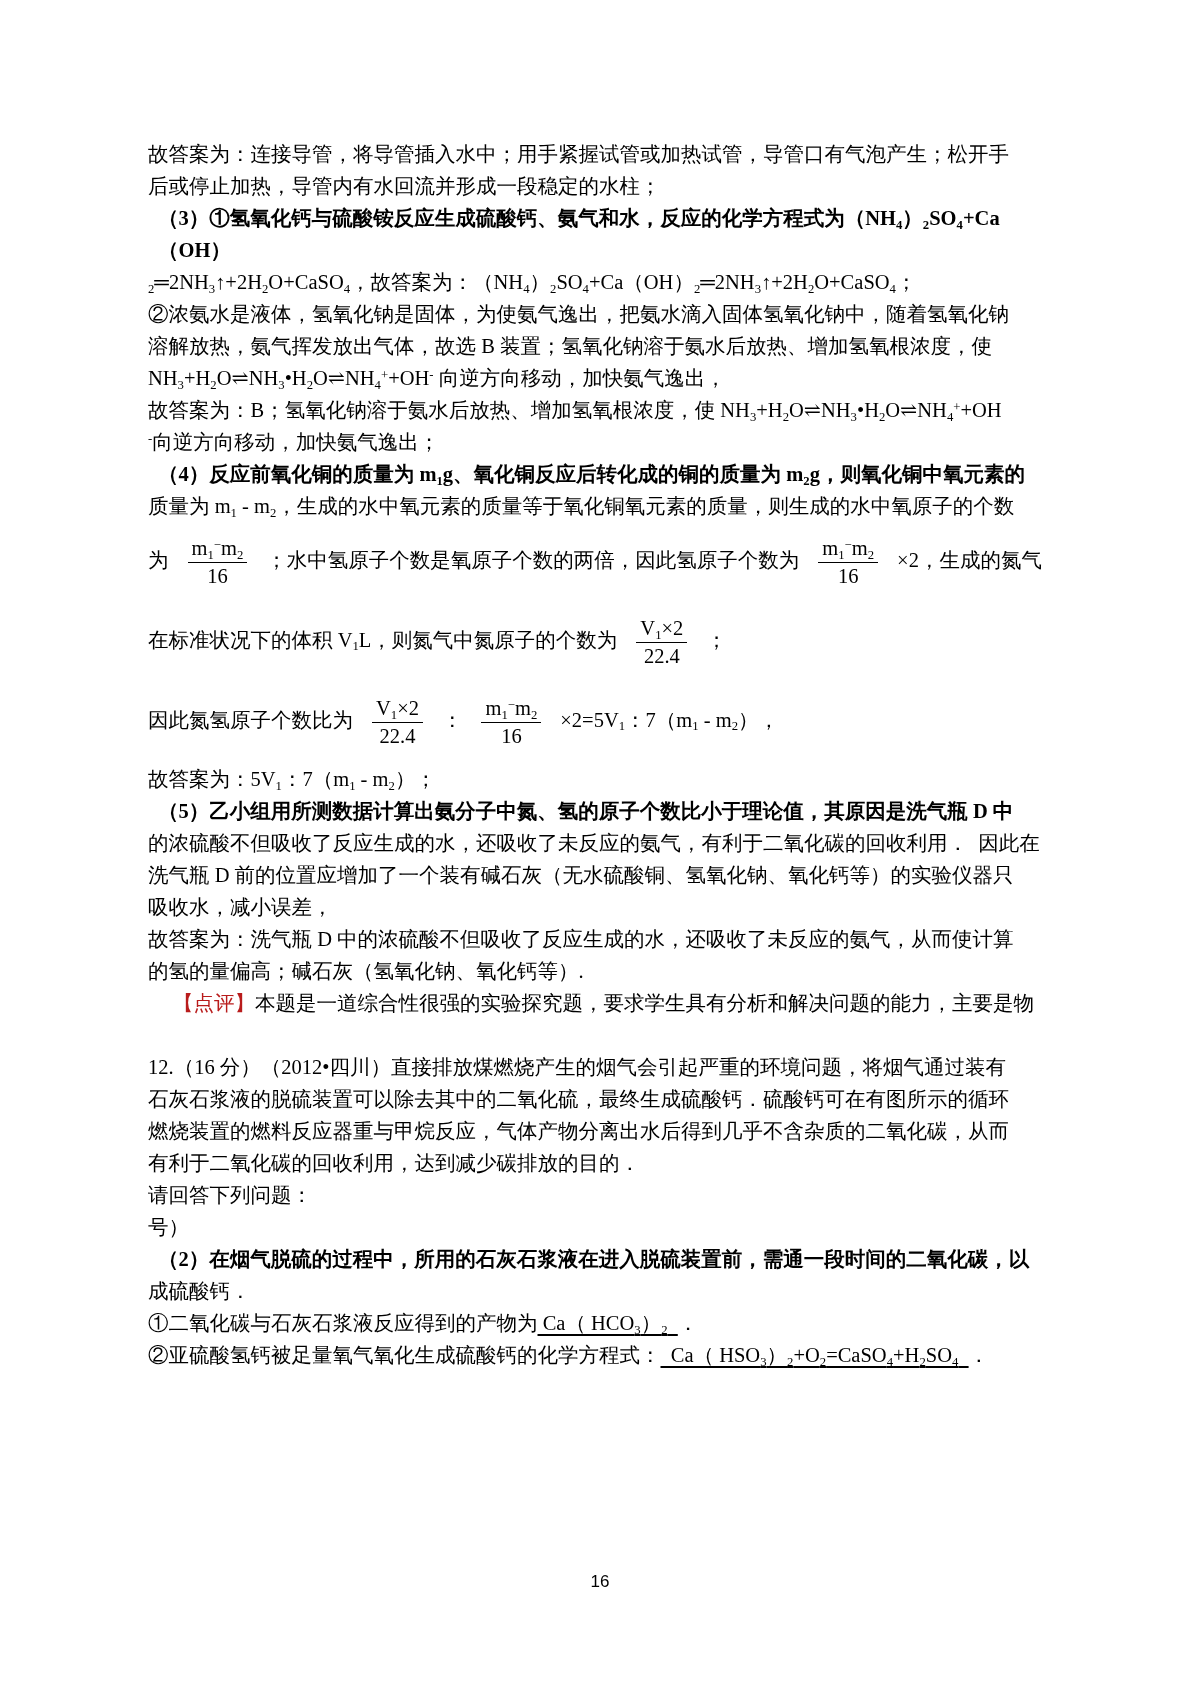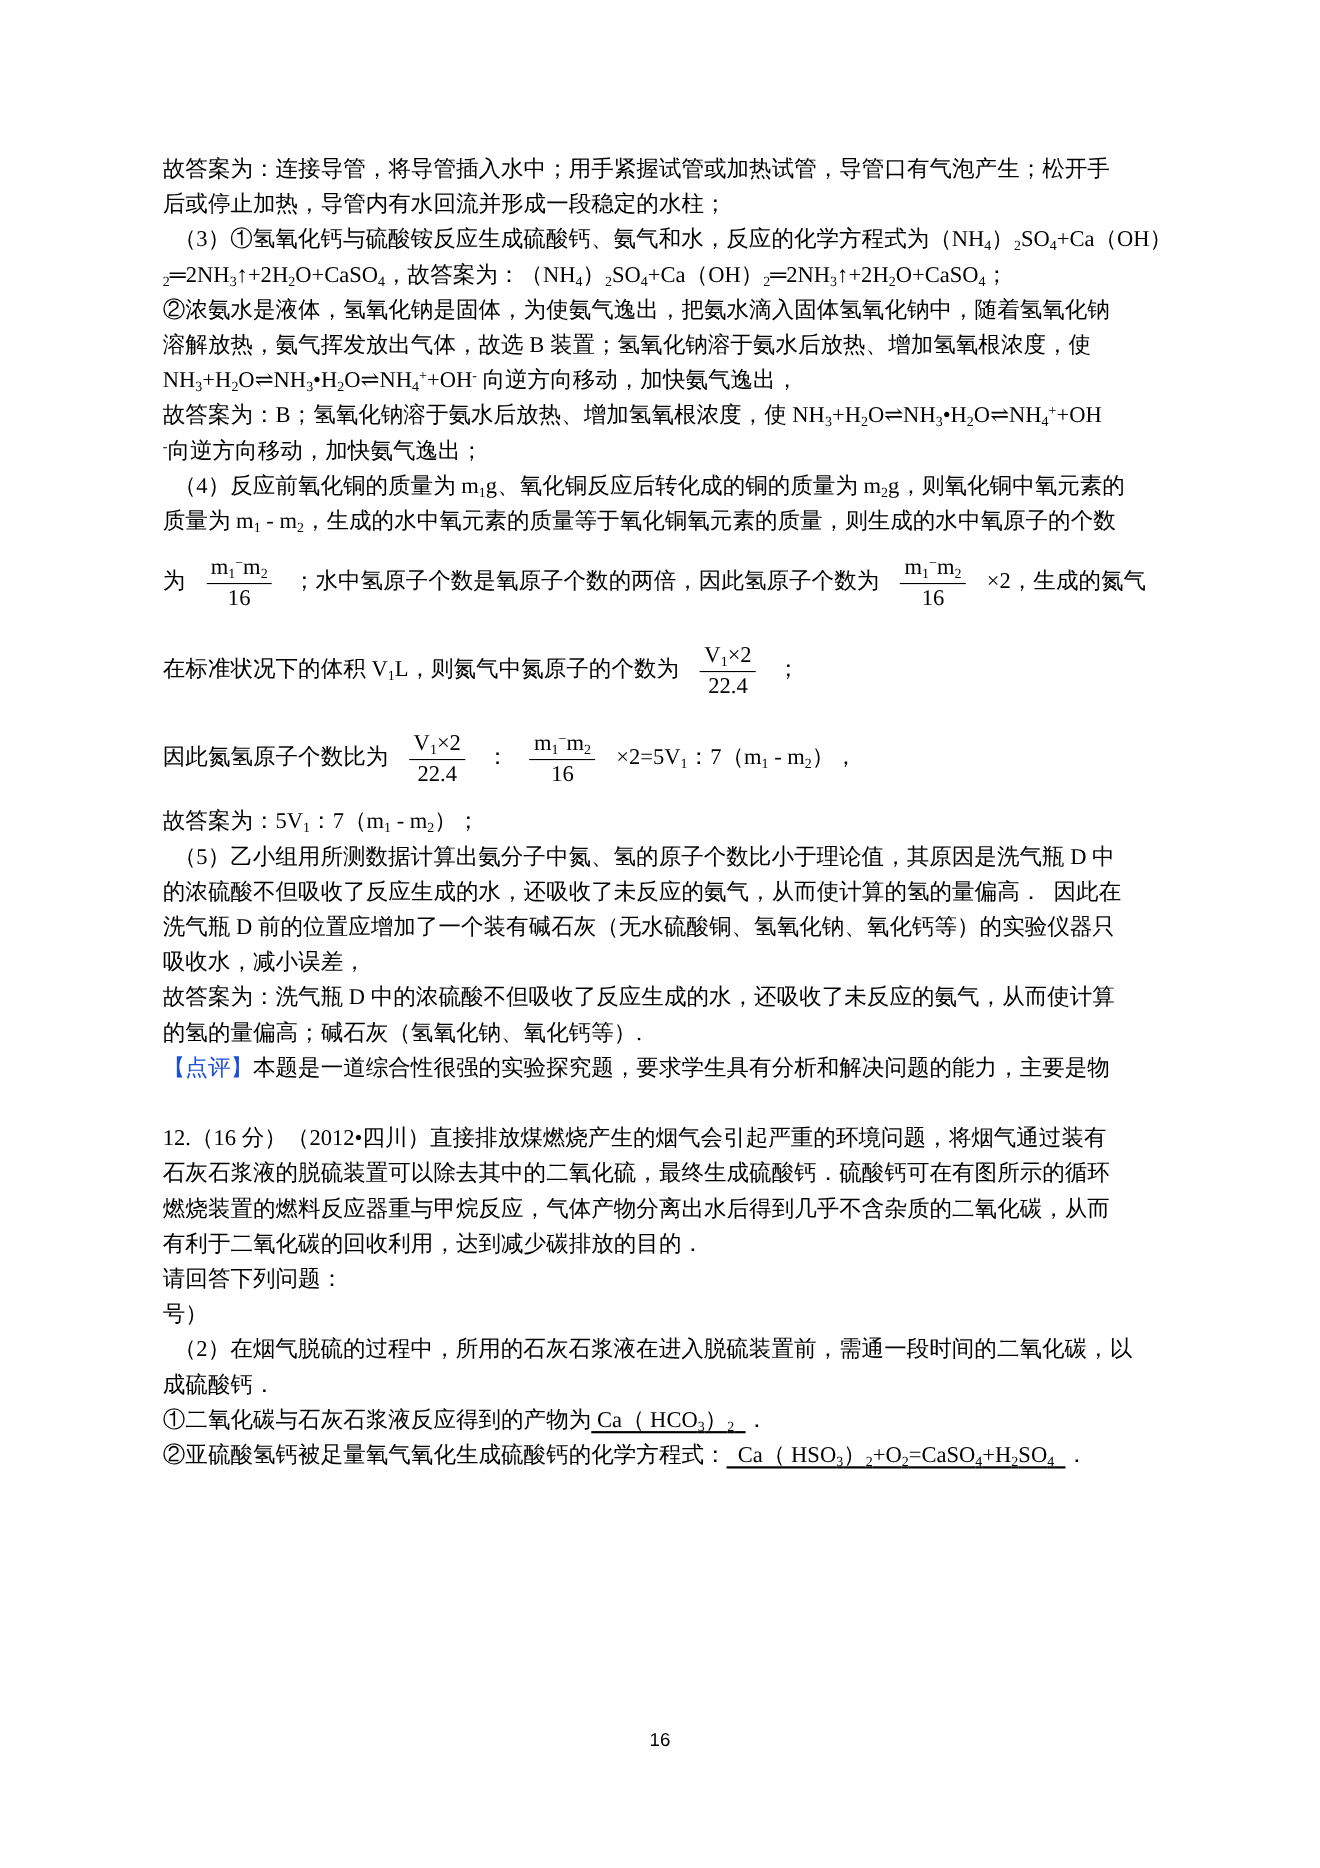--- a/index.html
+++ b/index.html
@@ -15,21 +15,21 @@
     position: absolute;
     left: 148px; top: 138px;
     width: 920px;
     font-size: 20.5px;
   }
   .line {
     line-height: 32px;
     min-height: 32px;
     white-space: pre-wrap;
   }
-  .line.indent { padding-left: 10px; }
+  .line.indent { padding-left: 10px; font-weight: bold; }
   .line.blank { height: 32px; }
   .line.tall { padding: 14px 0; }
   sub.chem {
     font-size: 0.62em;
     vertical-align: -0.28em;
     line-height: 0;
   }
   sup.chem {
     font-size: 0.62em;
     vertical-align: 0.5em;
@@ -80,26 +80,26 @@
     <div class="line"><span>NH</span><sub class="chem">3</sub><span>+H</span><sub class="chem">2</sub><span>O⇌NH</span><sub class="chem">3</sub><span>•H</span><sub class="chem">2</sub><span>O⇌NH</span><sub class="chem">4</sub><sup class="chem">+</sup><span>+OH</span><sup class="chem">-</sup><span> 向逆方向移动，加快氨气逸出，</span></div>
     <div class="line"><span>故答案为：B；氢氧化钠溶于氨水后放热、增加氢氧根浓度，使 NH</span><sub class="chem">3</sub><span>+H</span><sub class="chem">2</sub><span>O⇌NH</span><sub class="chem">3</sub><span>•H</span><sub class="chem">2</sub><span>O⇌NH</span><sub class="chem">4</sub><sup class="chem">+</sup><span>+OH</span></div>
     <div class="line"><sup class="chem">-</sup><span>向逆方向移动，加快氨气逸出；</span></div>
     <div class="line indent"><span>（4）反应前氧化铜的质量为 m</span><sub class="chem">1</sub><span>g、氧化铜反应后转化成的铜的质量为 m</span><sub class="chem">2</sub><span>g，则氧化铜中氧元素的</span></div>
     <div class="line"><span>质量为 m</span><sub class="chem">1</sub><span> - m</span><sub class="chem">2</sub><span>，生成的水中氧元素的质量等于氧化铜氧元素的质量，则生成的水中氧原子的个数</span></div>
     <div class="line tall"><span>为</span><span class="frac"><span class="num"><span>m</span><sub class="chem">1</sub><sup class="chem">−</sup><span>m</span><sub class="chem">2</sub></span><span class="den"><span>16</span></span></span><span>；水中氢原子个数是氧原子个数的两倍，因此氢原子个数为</span><span class="frac"><span class="num"><span>m</span><sub class="chem">1</sub><sup class="chem">−</sup><span>m</span><sub class="chem">2</sub></span><span class="den"><span>16</span></span></span><span>×2，生成的氮气</span></div>
     <div class="line tall"><span>在标准状况下的体积 V</span><sub class="chem">1</sub><span>L，则氮气中氮原子的个数为</span><span class="frac"><span class="num"><span>V</span><sub class="chem">1</sub><span>×2</span></span><span class="den"><span>22.4</span></span></span><span>；</span></div>
     <div class="line tall"><span>因此氮氢原子个数比为</span><span class="frac"><span class="num"><span>V</span><sub class="chem">1</sub><span>×2</span></span><span class="den"><span>22.4</span></span></span><span>：</span><span class="frac"><span class="num"><span>m</span><sub class="chem">1</sub><sup class="chem">−</sup><span>m</span><sub class="chem">2</sub></span><span class="den"><span>16</span></span></span><span>×2=5V</span><sub class="chem">1</sub><span>：7（m</span><sub class="chem">1</sub><span> - m</span><sub class="chem">2</sub><span>），</span></div>
     <div class="line"><span>故答案为：5V</span><sub class="chem">1</sub><span>：7（m</span><sub class="chem">1</sub><span> - m</span><sub class="chem">2</sub><span>）；</span></div>
     <div class="line indent"><span>（5）乙小组用所测数据计算出氨分子中氮、氢的原子个数比小于理论值，其原因是洗气瓶 D 中</span></div>
-    <div class="line"><span>的浓硫酸不但吸收了反应生成的水，还吸收了未反应的氨气，从而使计算的氢的量偏高．  因此在</span></div>
+    <div class="line"><span>的浓硫酸不但吸收了反应生成的水，还吸收了未反应的氨气，有利于二氧化碳的回收利用．  因此在</span></div>
     <div class="line"><span>洗气瓶 D 前的位置应增加了一个装有碱石灰（无水硫酸铜、氢氧化钠、氧化钙等）的实验仪器只</span></div>
     <div class="line"><span>吸收水，减小误差，</span></div>
     <div class="line"><span>故答案为：洗气瓶 D 中的浓硫酸不但吸收了反应生成的水，还吸收了未反应的氨气，从而使计算</span></div>
     <div class="line"><span>的氢的量偏高；碱石灰（氢氧化钠、氧化钙等）.</span></div>
-    <div class="line"><span style="color: #1d4ed8;">【点评】</span><span>本题是一道综合性很强的实验探究题，要求学生具有分析和解决问题的能力，主要是物</span></div>
+    <div class="line"><span style="color: #b91c1c; margin-left: 25px;">【点评】</span><span>本题是一道综合性很强的实验探究题，要求学生具有分析和解决问题的能力，主要是物</span></div>
     <div class="line blank"></div>
     <div class="line"><span>12.（16 分）（2012•四川）直接排放煤燃烧产生的烟气会引起严重的环境问题，将烟气通过装有</span></div>
     <div class="line"><span>石灰石浆液的脱硫装置可以除去其中的二氧化硫，最终生成硫酸钙．硫酸钙可在有图所示的循环</span></div>
     <div class="line"><span>燃烧装置的燃料反应器重与甲烷反应，气体产物分离出水后得到几乎不含杂质的二氧化碳，从而</span></div>
     <div class="line"><span>有利于二氧化碳的回收利用，达到减少碳排放的目的．</span></div>
     <div class="line"><span>请回答下列问题：</span></div>
     <div class="line"><span>号）</span></div>
     <div class="line indent"><span>（2）在烟气脱硫的过程中，所用的石灰石浆液在进入脱硫装置前，需通一段时间的二氧化碳，以</span></div>
     <div class="line"><span>成硫酸钙．</span></div>
     <div class="line"><span>①二氧化碳与石灰石浆液反应得到的产物为</span><span class="answer-underline"><span> Ca（ HCO</span><sub class="chem">3</sub><span>）</span><sub class="chem">2</sub><span>  </span></span><span>．</span></div>

